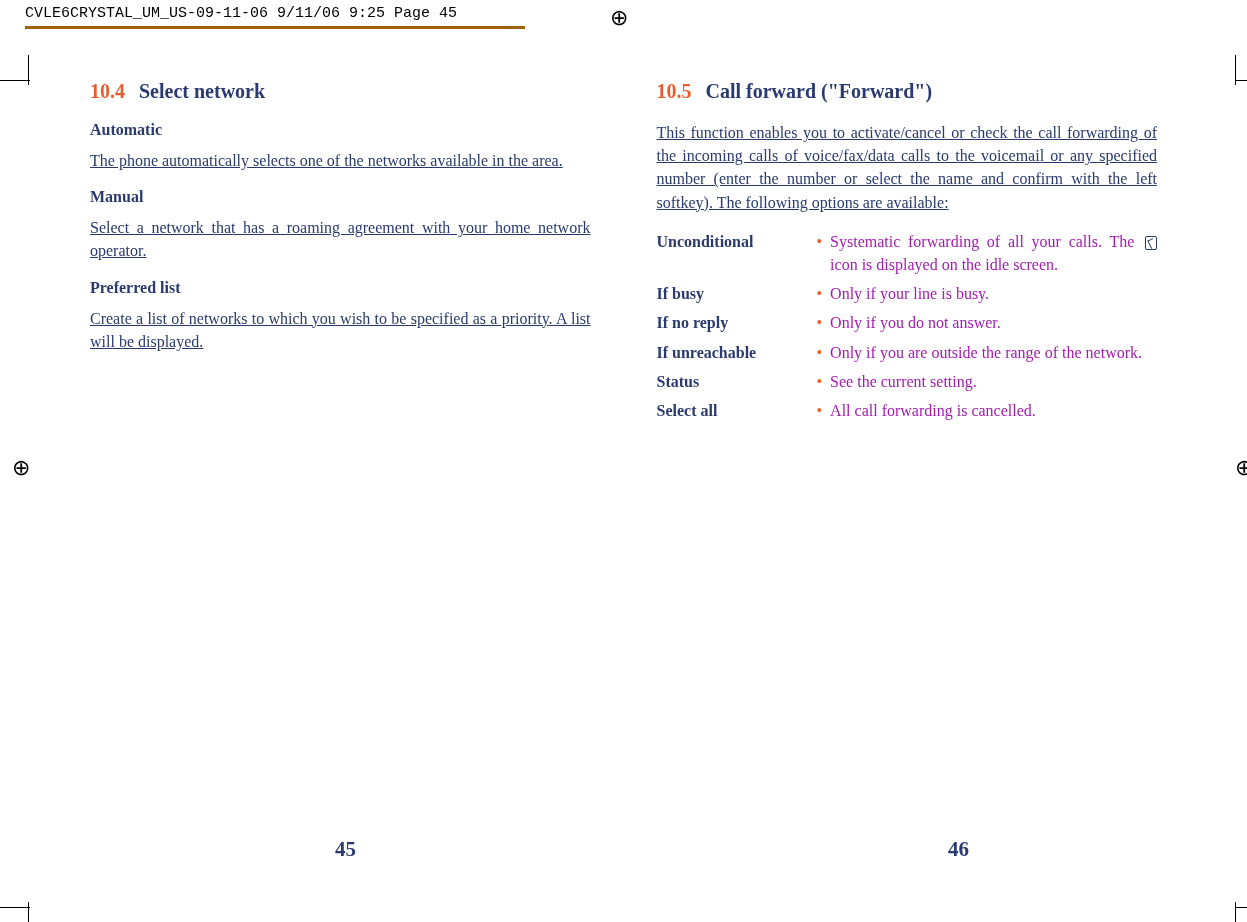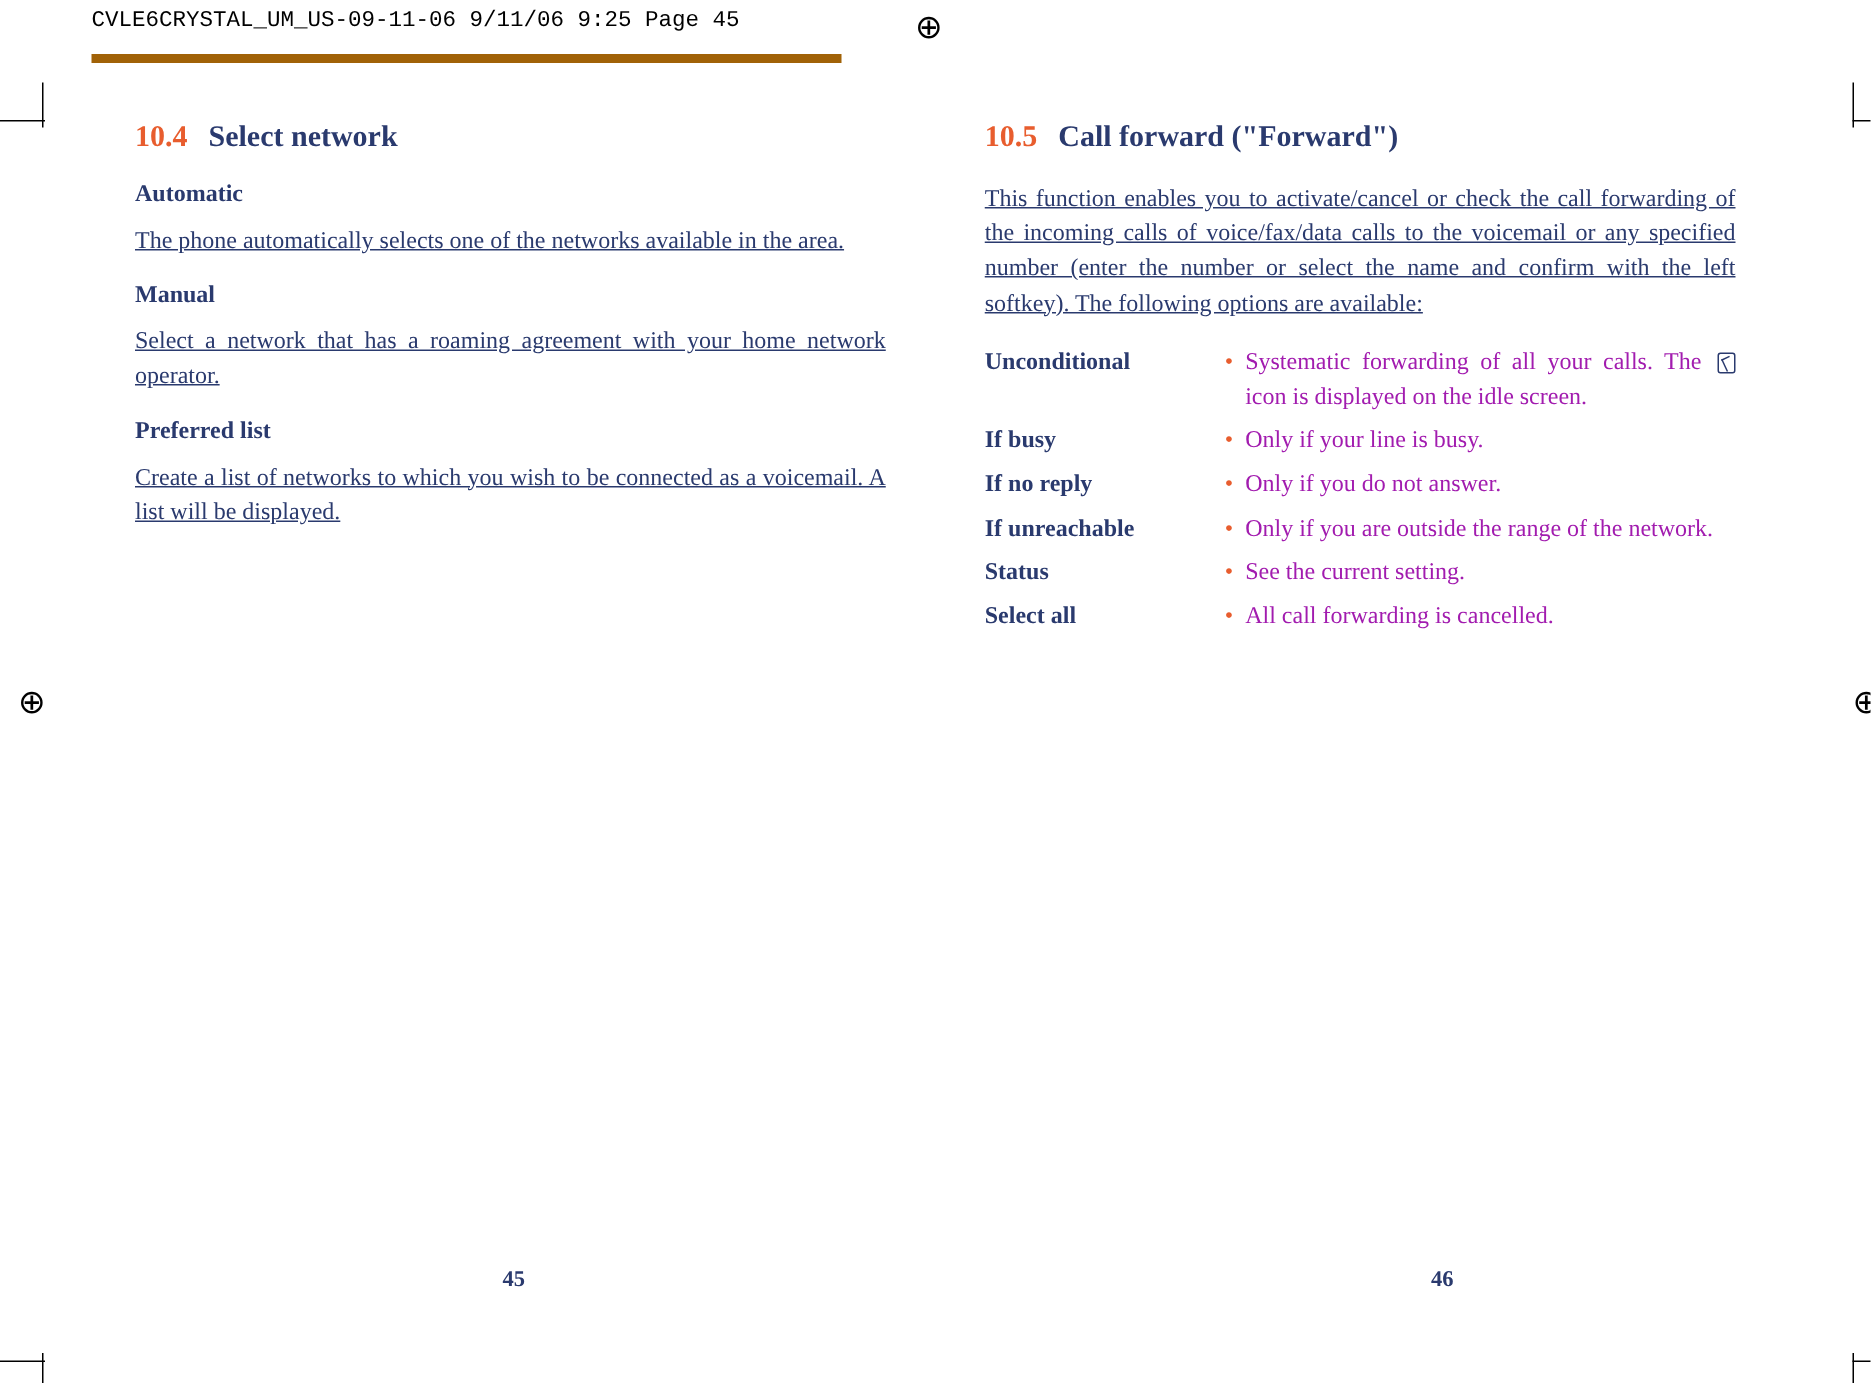--- a/index.html
+++ b/index.html
@@ -12,24 +12,23 @@
       color: #2a3a6e;
       font-size: 16px;
     }
     .header-banner {
       position: absolute;
       top: 5px;
       left: 25px;
       font-family: 'Courier New', monospace;
       font-size: 15px;
       color: #000;
-      border-bottom: 6px solid #a16207;
-      padding-bottom: 14px;
+      border-bottom: 3px solid #a16207;
+      padding-bottom: 4px;
       width: 500px;
-      margin-left: 36px;
     }
     .crop-marks-tl { position: absolute; top: 60px; left: 20px; }
     .crop-marks-tl::before { content: ''; position: absolute; top: 20px; left: -20px; width: 30px; height: 1px; background: #000; }
     .crop-marks-tl::after { content: ''; position: absolute; top: -5px; left: 8px; width: 1px; height: 30px; background: #000; }
     .crop-marks-tr { position: absolute; top: 60px; right: 20px; }
     .crop-marks-tr::before { content: ''; position: absolute; top: 20px; left: 8px; width: 30px; height: 1px; background: #000; }
     .crop-marks-tr::after { content: ''; position: absolute; top: -5px; left: 8px; width: 1px; height: 30px; background: #000; }
     .crop-marks-bl { position: absolute; bottom: 15px; left: 20px; }
     .crop-marks-bl::before { content: ''; position: absolute; top: 0; left: -20px; width: 30px; height: 1px; background: #000; }
     .crop-marks-bl::after { content: ''; position: absolute; top: -5px; left: 8px; width: 1px; height: 30px; background: #000; }
@@ -111,21 +110,21 @@
     .option-desc {
       flex: 1;
       text-align: justify;
       color: #a21caf;
     }
     .page-number {
       position: absolute;
       bottom: 60px;
       font-weight: bold;
       color: #2a3a6e;
-      font-size: 15px;
+      font-size: 21px;
     }
     .page-number-left { left: 335px; }
     .page-number-right { right: 278px; }
     .phone-icon {
       display: inline-block;
       width: 12px;
       height: 14px;
       border: 1px solid #2a3a6e;
       border-radius: 2px;
       position: relative;
@@ -173,21 +172,21 @@
       <span class="section-num">10.4</span><span class="section-title">Select network</span>
     </div>
 
     <div class="sub-heading">Automatic</div>
     <div class="body-text">The phone automatically selects one of the networks available in the area.</div>
 
     <div class="sub-heading">Manual</div>
     <div class="body-text">Select a network that has a roaming agreement with your home network operator.</div>
 
     <div class="sub-heading">Preferred list</div>
-    <div class="body-text">Create a list of networks to which you wish to be connected as a voicemail. A list will be displayed.</div>
+    <div class="body-text">Create a list of networks to which you wish to be specified as a priority. A list will be displayed.</div>
   </div>
 
   <div class="page-right">
     <div class="section-heading">
       <span class="section-num">10.5</span><span class="section-title">Call forward ("Forward")</span>
     </div>
 
     <div class="body-text">This function enables you to activate/cancel or check the call forwarding of the incoming calls of voice/fax/data calls to the voicemail or any specified number (enter the number or select the name and confirm with the left softkey). The following options are available:</div>
 
     <div class="option-row">

